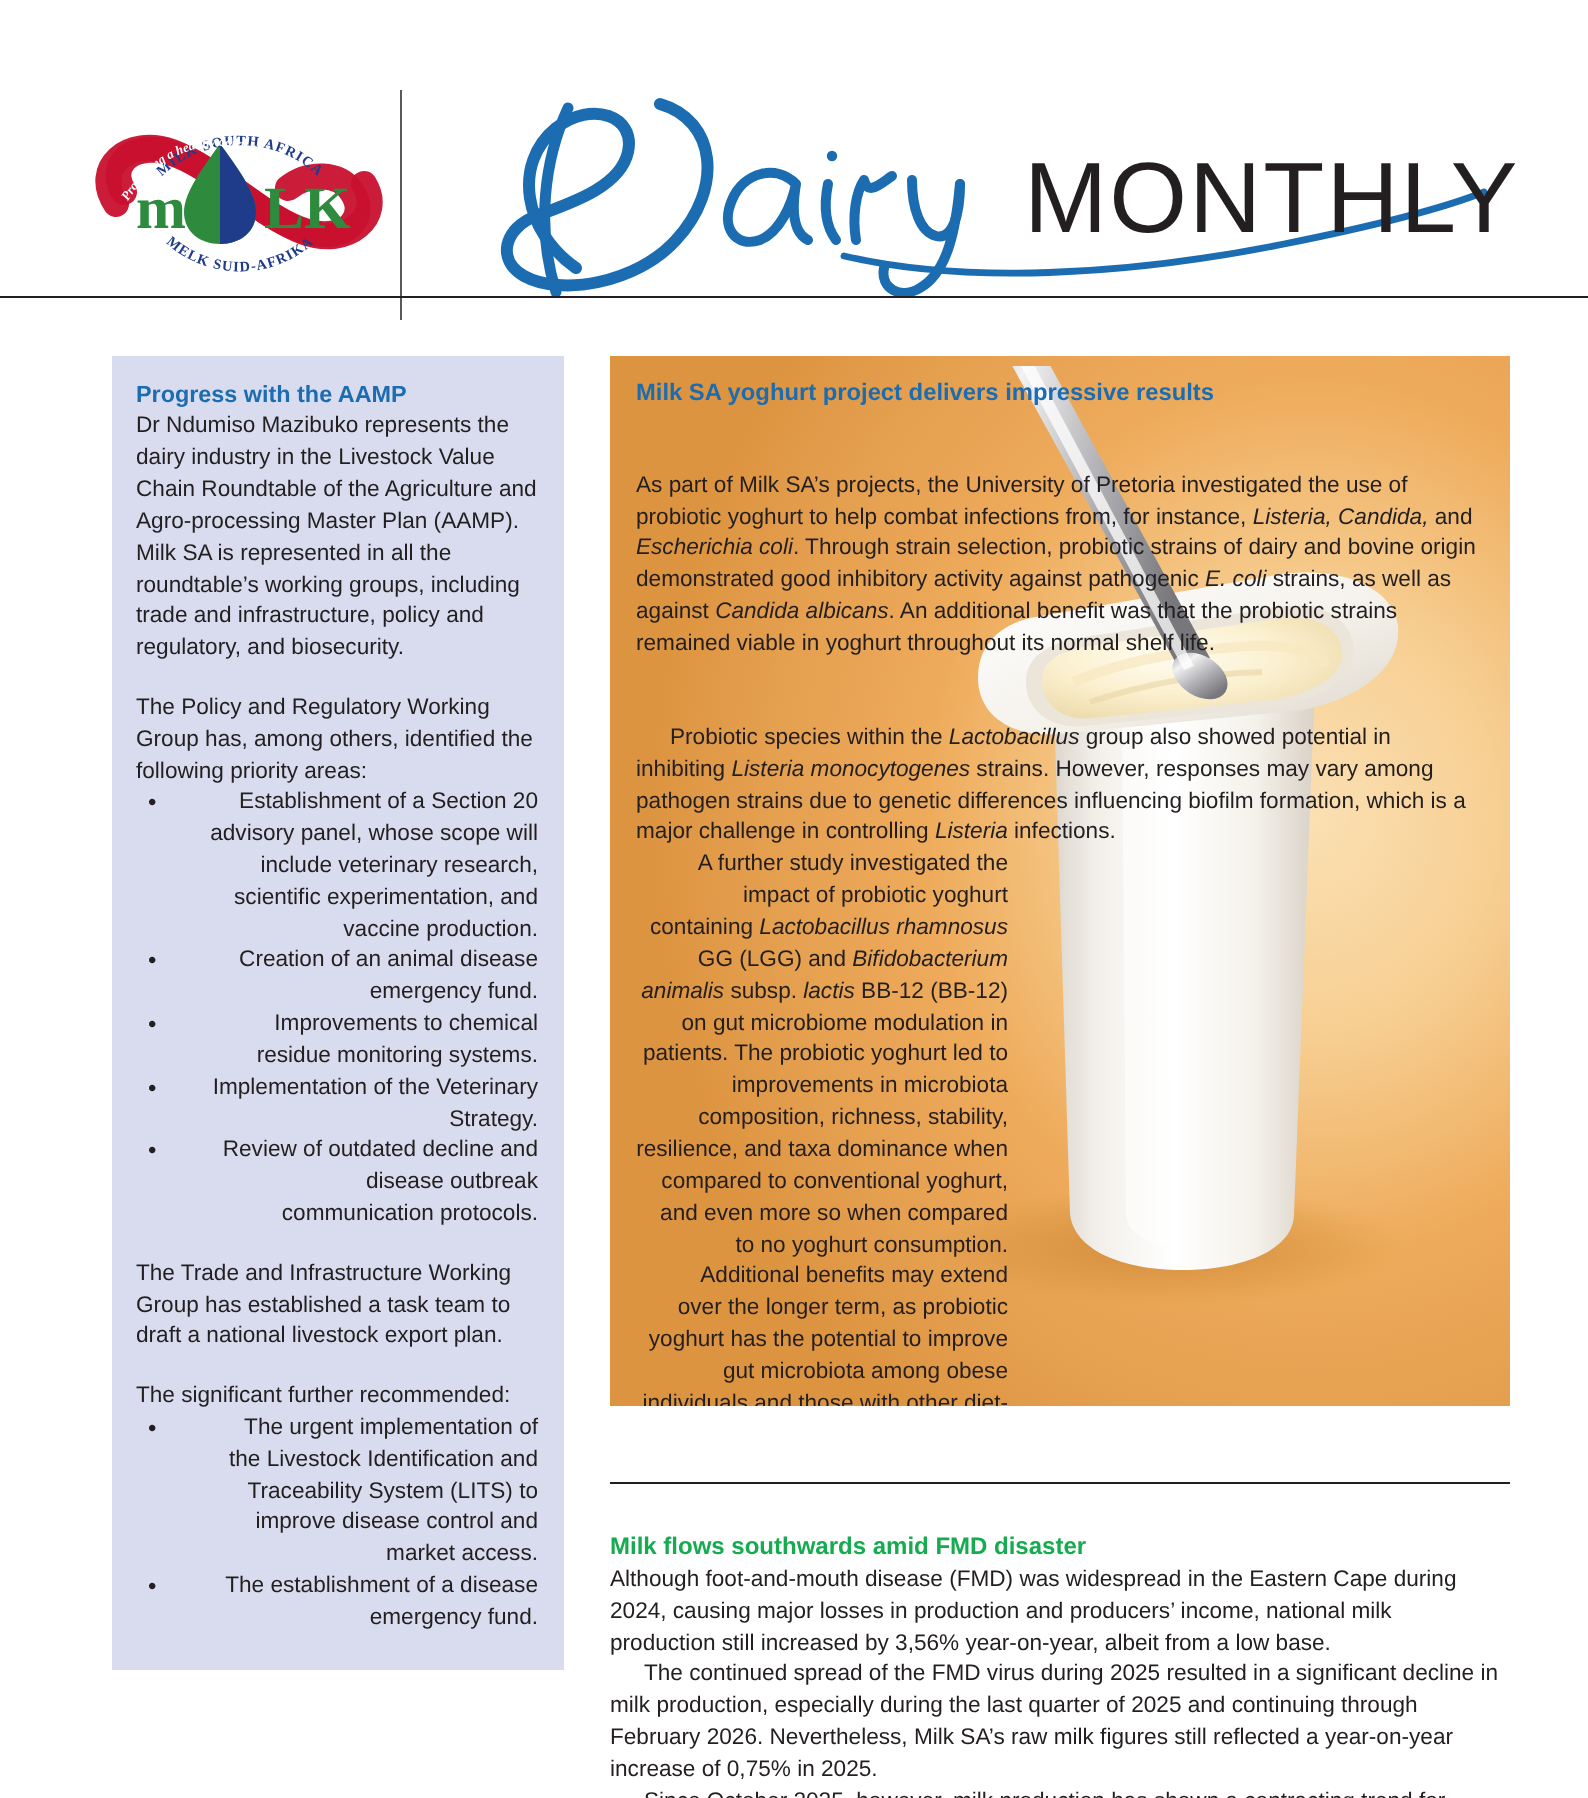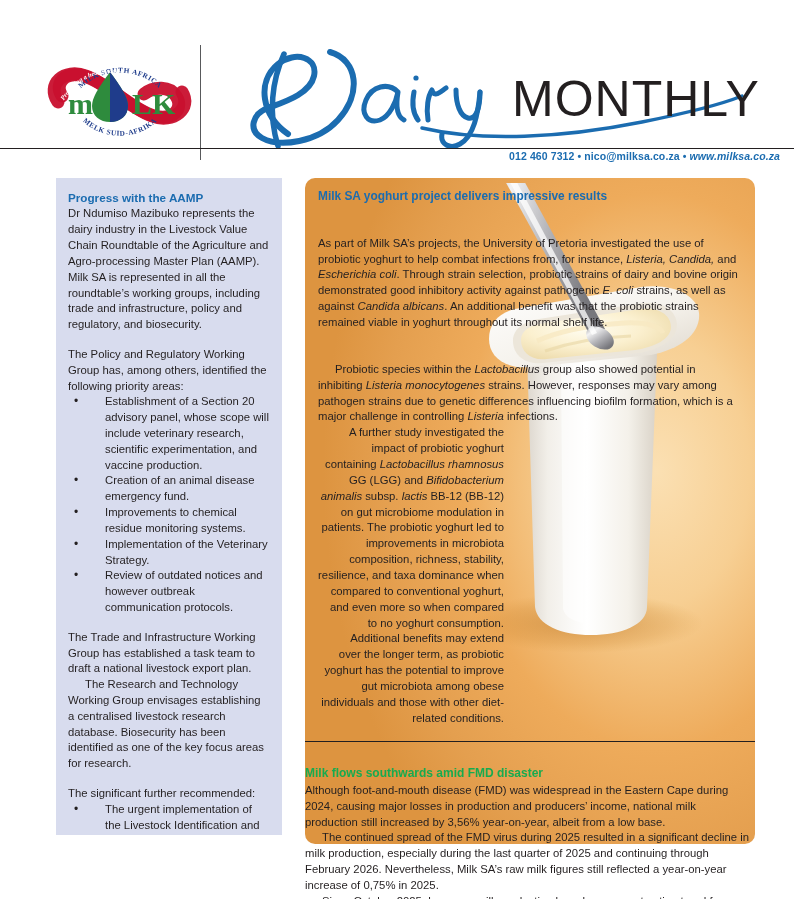--- a/index.html
+++ b/index.html
@@ -101,21 +101,21 @@
   }
 
   .left-panel p {
     font-size: 11.3px;
     line-height: 1.40;
     color: #231f20;
   }
 
   .para-gap { height: 14px; }
 
-  ul.bullets { list-style: none; }
+  ul.bullets { list-style: none; text-align: right; }
   ul.bullets li {
     position: relative;
     font-size: 11.3px;
     line-height: 1.40;
     padding-left: 37px;
     color: #231f20;
   }
   ul.bullets li::before {
     content: "\2022";
     position: absolute;
@@ -130,25 +130,24 @@
     position: absolute;
     left: 305px;
     top: 8px;
     width: 450px;
     height: 721px;
   }
 
   .orange-panel {
     position: relative;
     width: 450px;
-    height: 666px;
+    height: 525px;
     overflow: hidden;
     background:
       radial-gradient(ellipse 74% 72% at 78% 44%, #fbe0b3 0%, #f7cf93 28%, #eeab5b 58%, #e49f4f 82%, #dd9440 100%);
-    border-radius: 10px;
   }
 
   .orange-panel .inner {
     position: relative;
     z-index: 3;
     padding: 11px 14px 0 13px;
   }
 
   .orange-panel h2 {
     font-size: 11.9px;
@@ -270,42 +269,38 @@
 
         <path d="M 200,90 C 260,104 340,100 420,84 C 470,74 500,66 520,58" stroke-width="3.4"></path>
       </g>
 
       <text x="290" y="78" font-family="'Liberation Sans', sans-serif" font-size="50" letter-spacing="1" fill="#231f20">MONTHLY</text>
     </svg>
   </div>
 
   <div class="head-rule"></div>
 
-  <div class="contact-line">
-    <span>012 460 7312</span><span> • </span><span>nico@milksa.co.za</span><span> • </span><span class="web">www.milksa.co.za</span>
-  </div>
 </div>
 
 <div class="content">
 
   <div class="left-panel">
     <h2>Progress with the AAMP</h2>
     <p>Dr Ndumiso Mazibuko represents the dairy industry in the Livestock Value Chain Roundtable of the Agriculture and Agro-processing Master Plan (AAMP). Milk SA is represented in all the roundtable’s working groups, including trade and infrastructure, policy and regulatory, and biosecurity.</p>
     <div class="para-gap"></div>
     <p>The Policy and Regulatory Working Group has, among others, identified the following priority areas:</p>
     <ul class="bullets">
       <li>Establishment of a Section 20 advisory panel, whose scope will include veterinary research, scientific experimentation, and vaccine production.</li>
       <li>Creation of an animal disease emergency fund.</li>
       <li>Improvements to chemical residue monitoring systems.</li>
       <li>Implementation of the Veterinary Strategy.</li>
-      <li>Review of outdated notices and however outbreak communication protocols.</li>
+      <li>Review of outdated decline and disease outbreak communication protocols.</li>
     </ul>
     <div class="para-gap"></div>
     <p>The Trade and Infrastructure Working Group has established a task team to draft a national livestock export plan.</p>
-    <p class="indent">The Research and Technology Working Group envisages establishing a centralised livestock research database. Biosecurity has been identified as one of the key focus areas for research.</p>
     <div class="para-gap"></div>
     <p>The significant further recommended:</p>
     <ul class="bullets">
       <li>The urgent implementation of the Livestock Identification and Traceability System (LITS) to improve disease control and market access.</li>
       <li>The establishment of a disease emergency fund.</li>
     </ul>
   </div>
 
   <div class="right-col">
 

